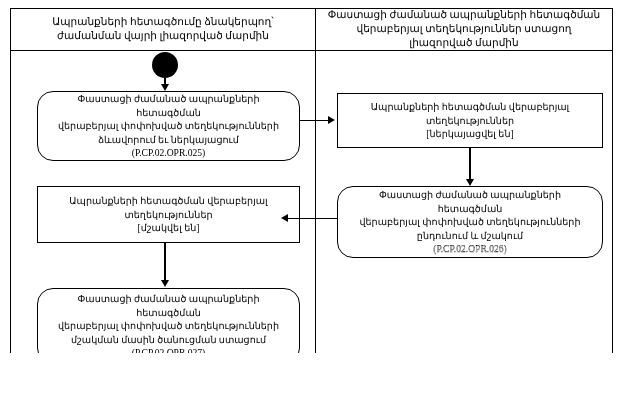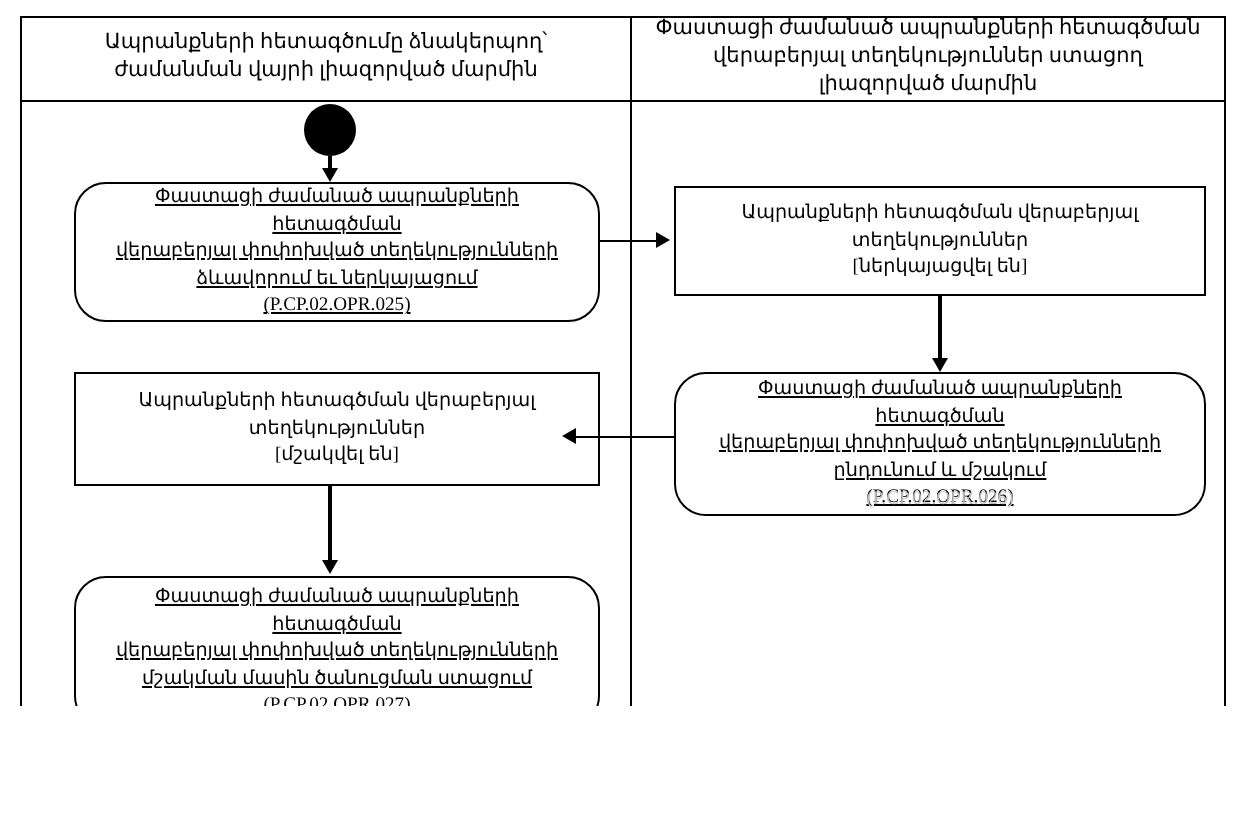--- a/index.html
+++ b/index.html
@@ -64,21 +64,20 @@
     text-align:center;
     color:#000;
     font-size:9.6px;
     line-height:1.42;
     background:#fff;
     padding:3px 8px;
   }
   .node.action{
     border:1.4px solid #000;
     border-radius:16px;
-    text-decoration:underline;
   }
   .node.object{
     border:1.6px solid #000;
     border-radius:0;
     font-family:Liberation Serif, serif;
   }
   .node .txt{ display:block; width:100%; white-space:pre-line; }
 
   
   .ghost{

